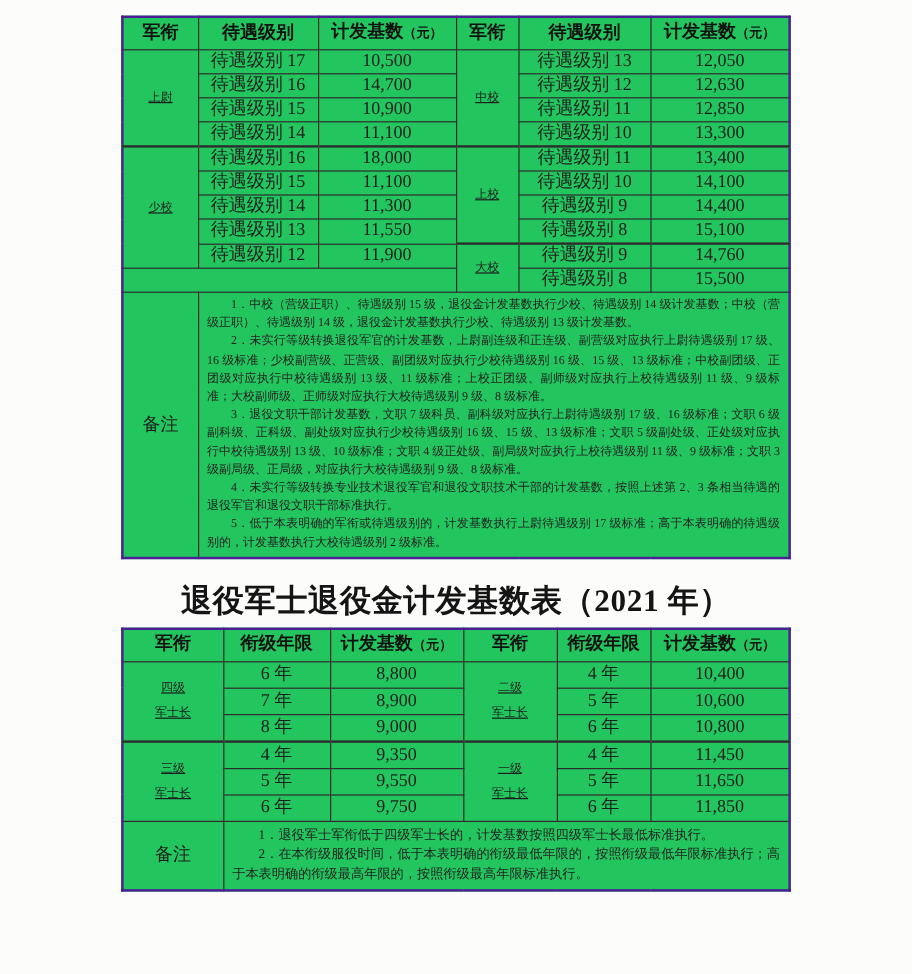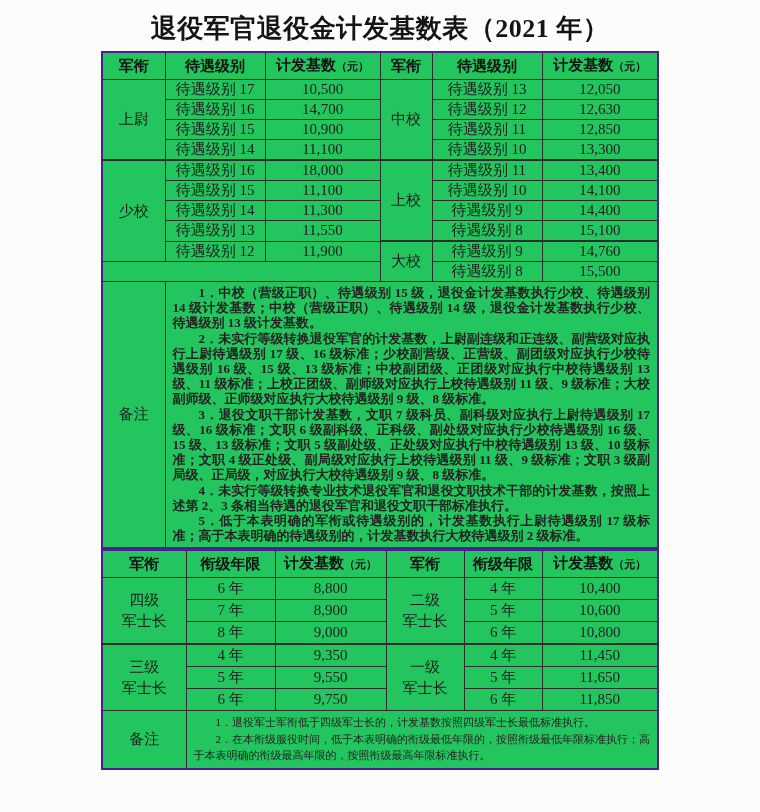--- a/index.html
+++ b/index.html
@@ -22,43 +22,42 @@
     overflow:hidden;
   }
   th{
     font-weight:bold;font-size:15px;height:25px;line-height:25px;
     color:#111;white-space:nowrap;
   }
   th .unit{font-size:11px;font-weight:bold;}
   td{font-size:15px;color:#1e1e1e;}
   #officer-table td.data{height:19px;line-height:19px;}
   #soldier-table td.data{height:21px;line-height:21px;}
-  td.rank{font-size:15px;white-space:pre-line;line-height:19px;}
+  td.rank{font-size:10px;white-space:pre-line;line-height:19px;text-decoration:underline;}
   td.sep{border-top-width:2px;}
   td.note-label{font-size:15px;vertical-align:middle;}
   td.note-body{
     text-align:justify;vertical-align:top;
     padding:3px 7px 4px 7px;
   }
   #officer-table td.note-body p{
-    margin:0;font-size:13px;line-height:15.2px;
-    text-indent:2em;text-align:justify;color:#222;font-weight:bold;
+    margin:0;font-size:10px;line-height:15.2px;
+    text-indent:2em;text-align:justify;color:#222;
   }
   #soldier-table td.note-body p{
     margin:0;font-size:11px;line-height:16.4px;
     text-indent:2em;text-align:justify;color:#222;
   }
   #soldier-table{margin-top:0;}
   .title2{margin-top:19px;}
 </style>
 </head>
 <body>
 
 <div class="page">
-  <h1 class="doc-title">退役军官退役金计发基数表（2021 年）</h1>
   <table id="officer-table">
       <colgroup>
         <col style="width: 63px;">
         <col style="width: 100px;">
         <col style="width: 115px;">
         <col style="width: 52px;">
         <col style="width: 110px;">
         <col style="width: 116px;">
       </colgroup>
       <thead>
@@ -142,20 +141,21 @@
             <p>1．中校（营级正职）、待遇级别 15 级，退役金计发基数执行少校、待遇级别 14 级计发基数；中校（营级正职）、待遇级别 14 级，退役金计发基数执行少校、待遇级别 13 级计发基数。</p>
             <p>2．未实行等级转换退役军官的计发基数，上尉副连级和正连级、副营级对应执行上尉待遇级别 17 级、16 级标准；少校副营级、正营级、副团级对应执行少校待遇级别 16 级、15 级、13 级标准；中校副团级、正团级对应执行中校待遇级别 13 级、11 级标准；上校正团级、副师级对应执行上校待遇级别 11 级、9 级标准；大校副师级、正师级对应执行大校待遇级别 9 级、8 级标准。</p>
             <p>3．退役文职干部计发基数，文职 7 级科员、副科级对应执行上尉待遇级别 17 级、16 级标准；文职 6 级副科级、正科级、副处级对应执行少校待遇级别 16 级、15 级、13 级标准；文职 5 级副处级、正处级对应执行中校待遇级别 13 级、10 级标准；文职 4 级正处级、副局级对应执行上校待遇级别 11 级、9 级标准；文职 3 级副局级、正局级，对应执行大校待遇级别 9 级、8 级标准。</p>
             <p>4．未实行等级转换专业技术退役军官和退役文职技术干部的计发基数，按照上述第 2、3 条相当待遇的退役军官和退役文职干部标准执行。</p>
             <p>5．低于本表明确的军衔或待遇级别的，计发基数执行上尉待遇级别 17 级标准；高于本表明确的待遇级别的，计发基数执行大校待遇级别 2 级标准。</p>
           </td>
         </tr>
       </tbody>
     </table>
 
+  <h1 class="doc-title title2">退役军士退役金计发基数表（2021 年）</h1>
   <table id="soldier-table">
       <colgroup>
         <col style="width: 84px;">
         <col style="width: 89px;">
         <col style="width: 111px;">
         <col style="width: 78px;">
         <col style="width: 78px;">
         <col style="width: 116px;">
       </colgroup>
       <thead>

